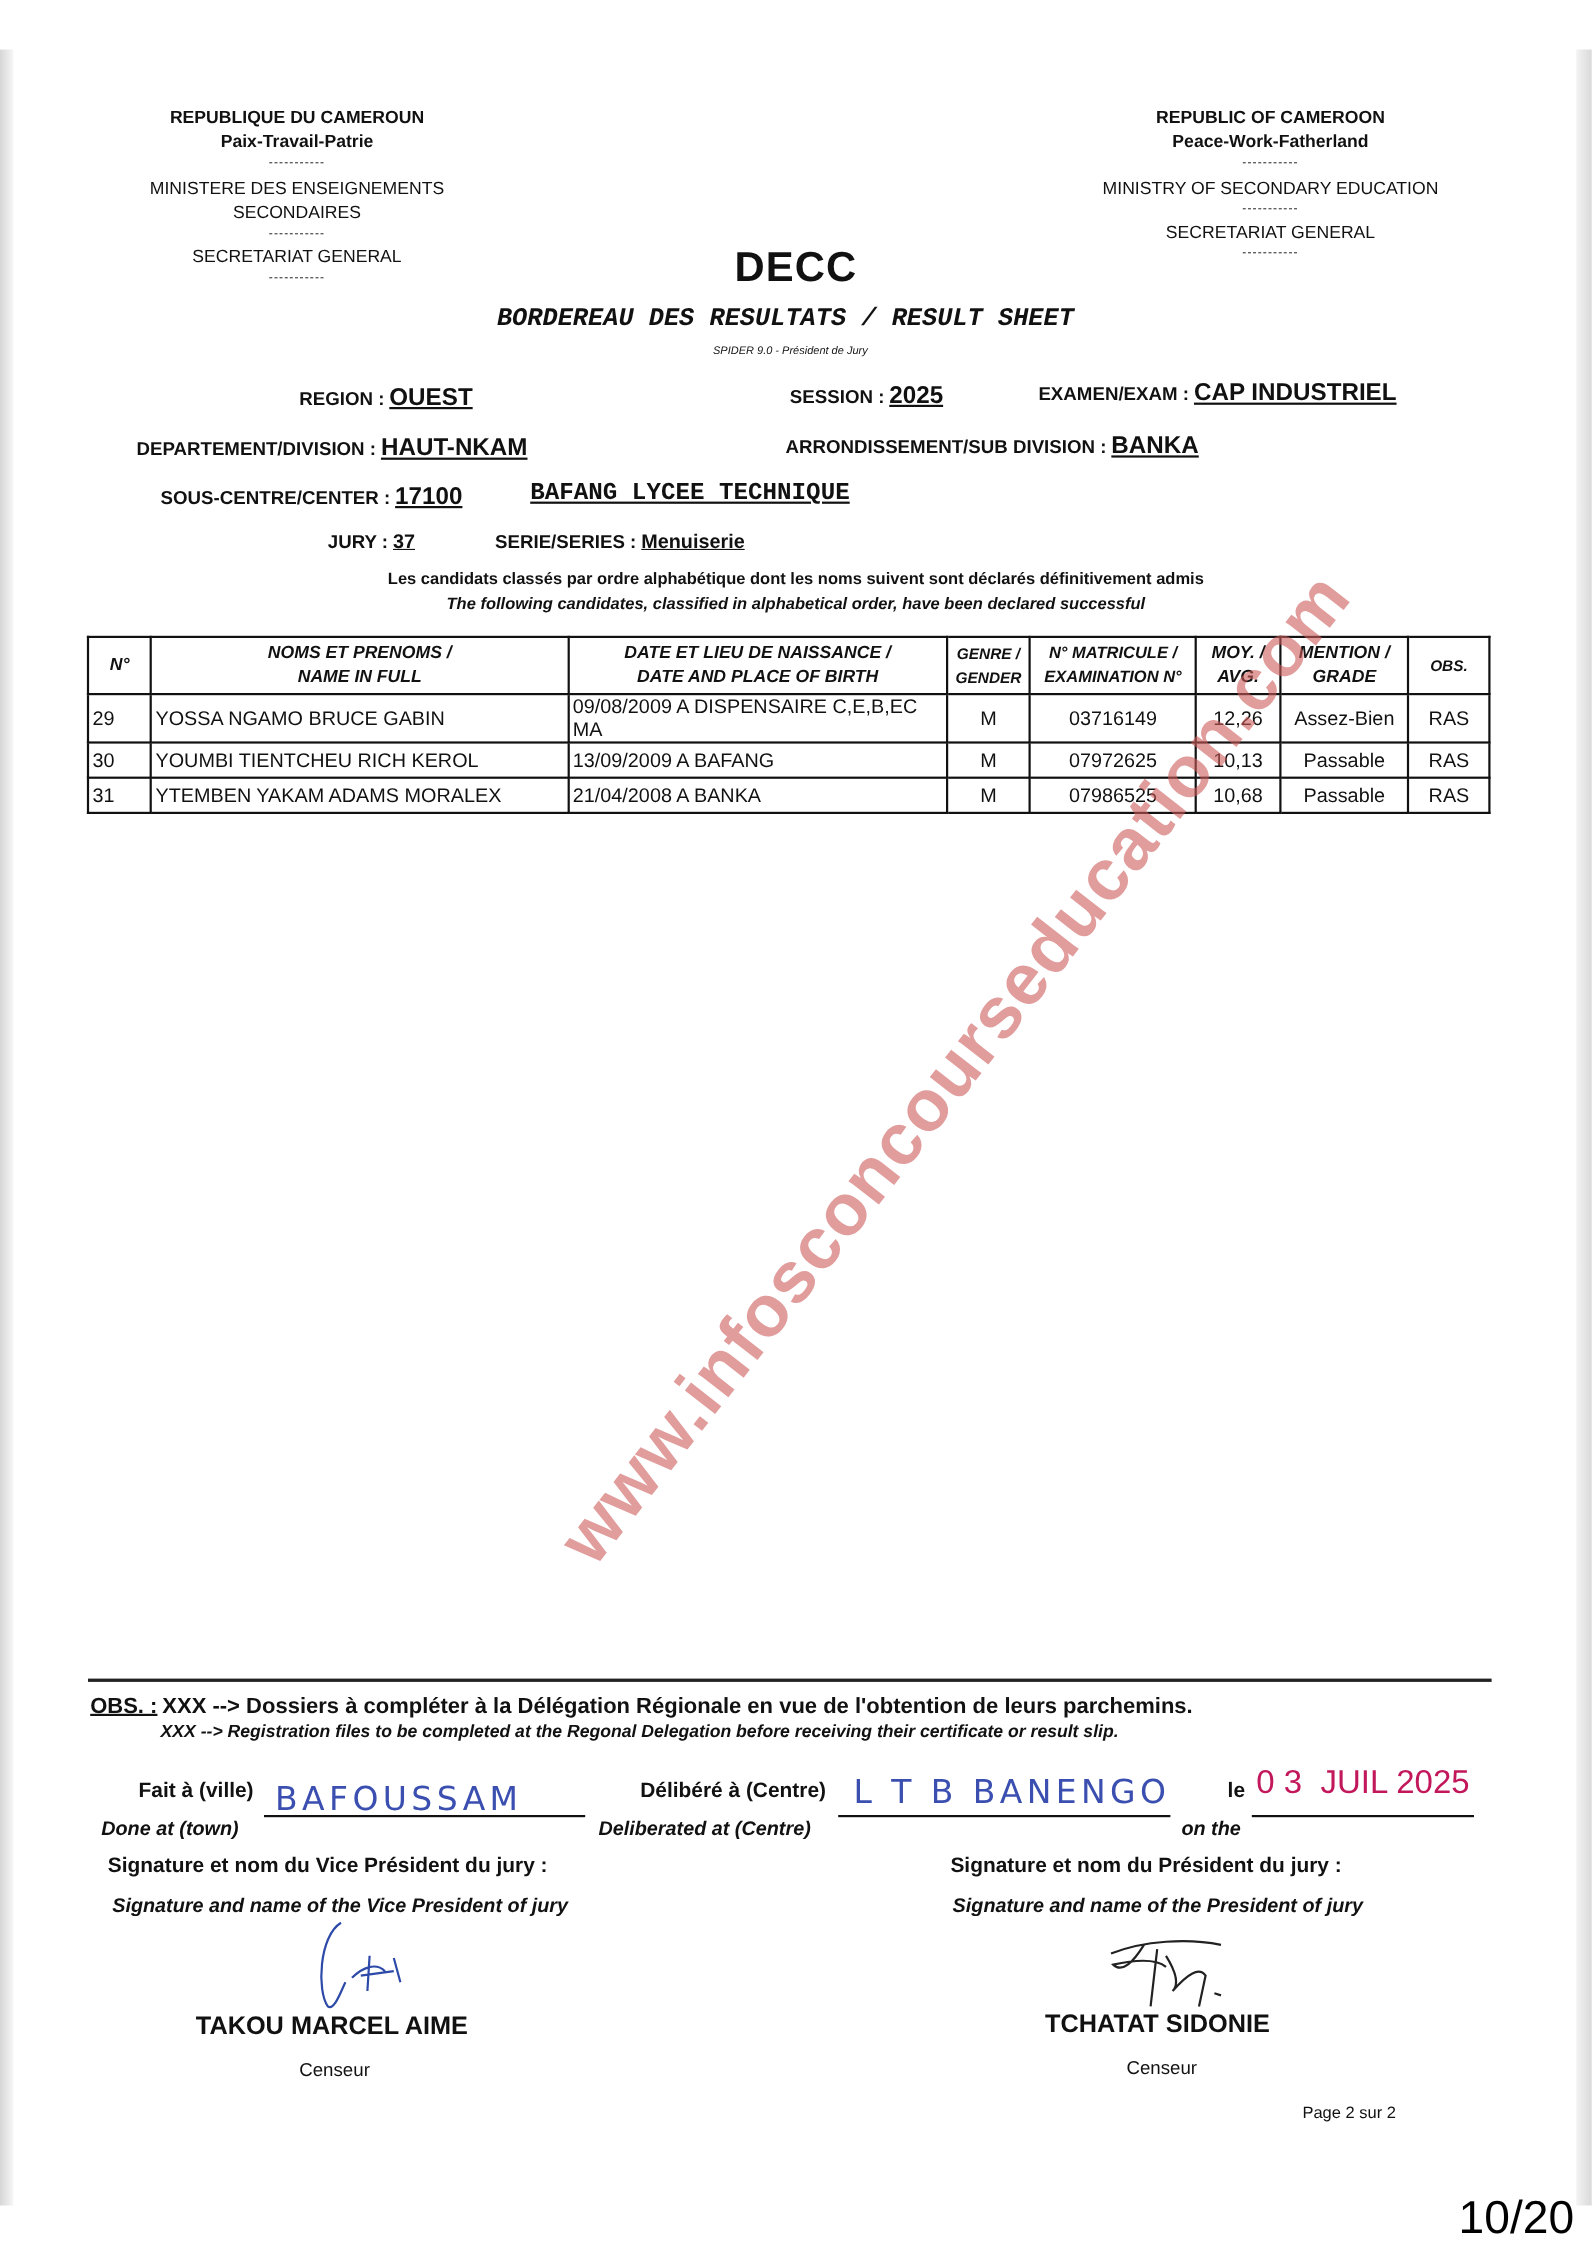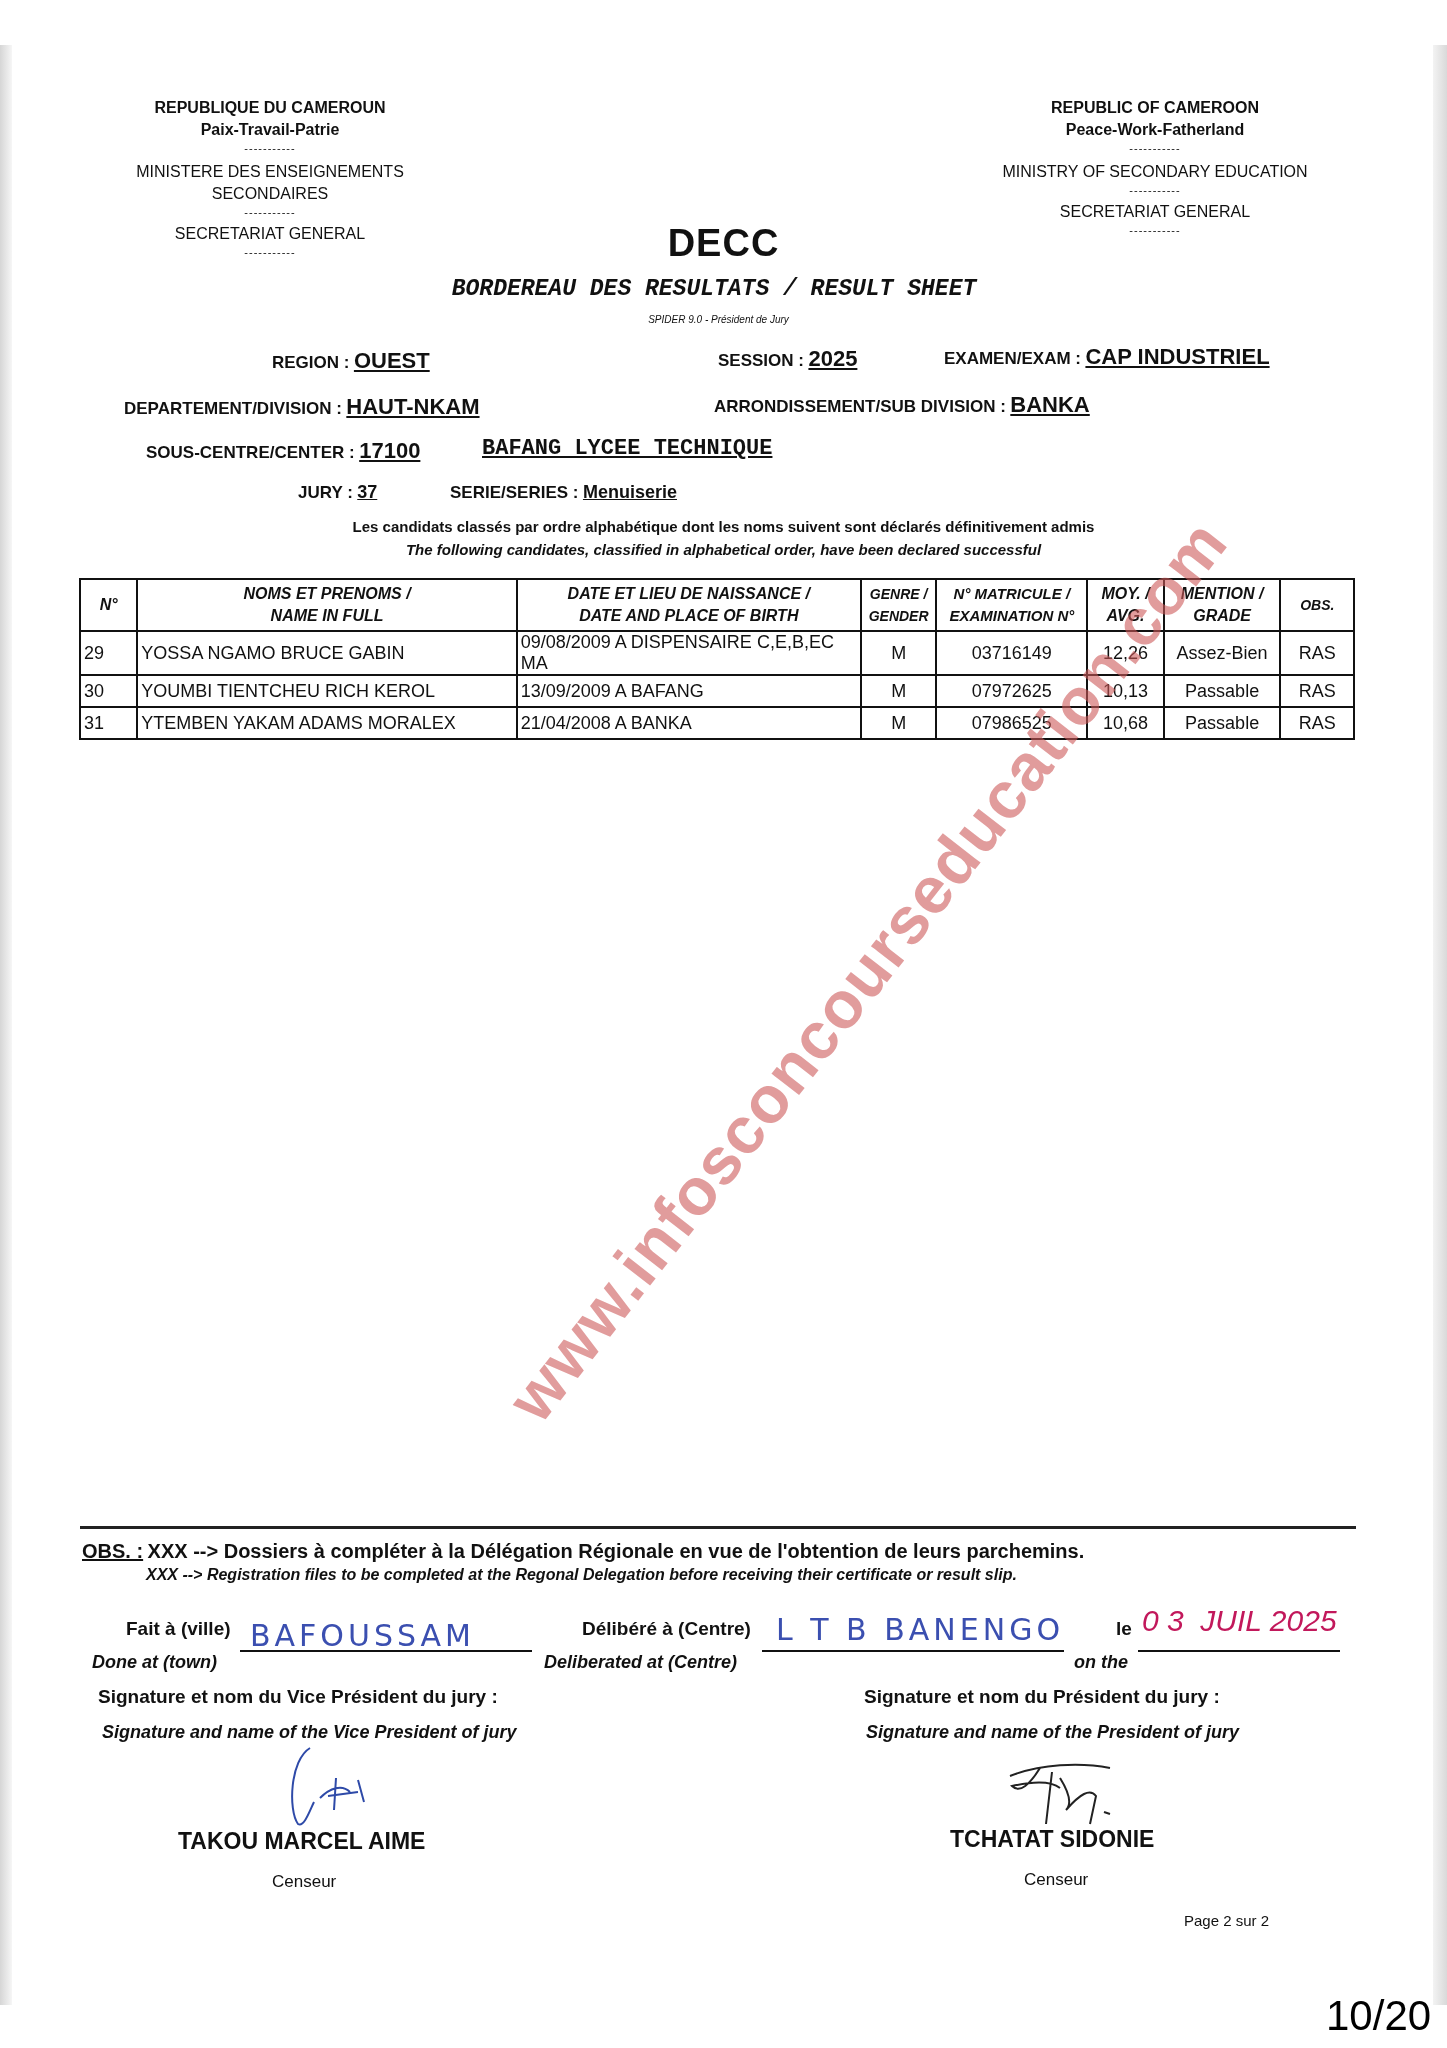--- a/index.html
+++ b/index.html
@@ -204,21 +204,21 @@
   <div class="abs hand" style="left:250px; top:1618px;">BAFOUSSAM</div>
   <div class="underline" style="left:240px; top:1650px; width:292px;"></div>
 
   <div class="abs sig-lbl" style="left:582px; top:1618px;">Délibéré à (Centre)</div>
   <div class="abs sig-lbl-it" style="left:544px; top:1652px;">Deliberated at (Centre)</div>
   <div class="abs hand" style="left:776px; top:1612px;">L T B BANENGO</div>
   <div class="underline" style="left:762px; top:1650px; width:302px;"></div>
 
   <div class="abs sig-lbl" style="left:1116px; top:1618px;">le</div>
   <div class="abs sig-lbl-it" style="left:1074px; top:1652px;">on the</div>
-  <div class="abs stamp" style="left:1142px; top:1604px; white-space:pre;font-style:italic;">0 3  JUIL 2025</div>
+  <div class="abs stamp" style="left:1142px; top:1604px; white-space:pre;">0 3  JUIL 2025</div>
   <div class="underline" style="left:1138px; top:1650px; width:202px;"></div>
 
   <div class="abs sig-lbl" style="left:98px; top:1686px;">Signature et nom du Vice Président du jury :</div>
   <div class="abs sig-lbl-it" style="left:102px; top:1722px;">Signature and name of the Vice President of jury</div>
   <div class="abs sig-lbl" style="left:864px; top:1686px;">Signature et nom  du Président du jury :</div>
   <div class="abs sig-lbl-it" style="left:866px; top:1722px;">Signature and name of the President of jury</div>
 
   <svg class="abs" style="left:280px; top:1740px;" width="120" height="90" viewBox="0 0 120 90">
     <path d="M30 8 C10 20, 8 70, 18 84 C24 88, 30 70, 34 62 M40 58 C50 48, 62 44, 70 52 M56 38 L54 70 M48 56 L78 52 M78 40 L84 62" fill="none" stroke="#2e4aa8" stroke-width="2"></path>
   </svg>

